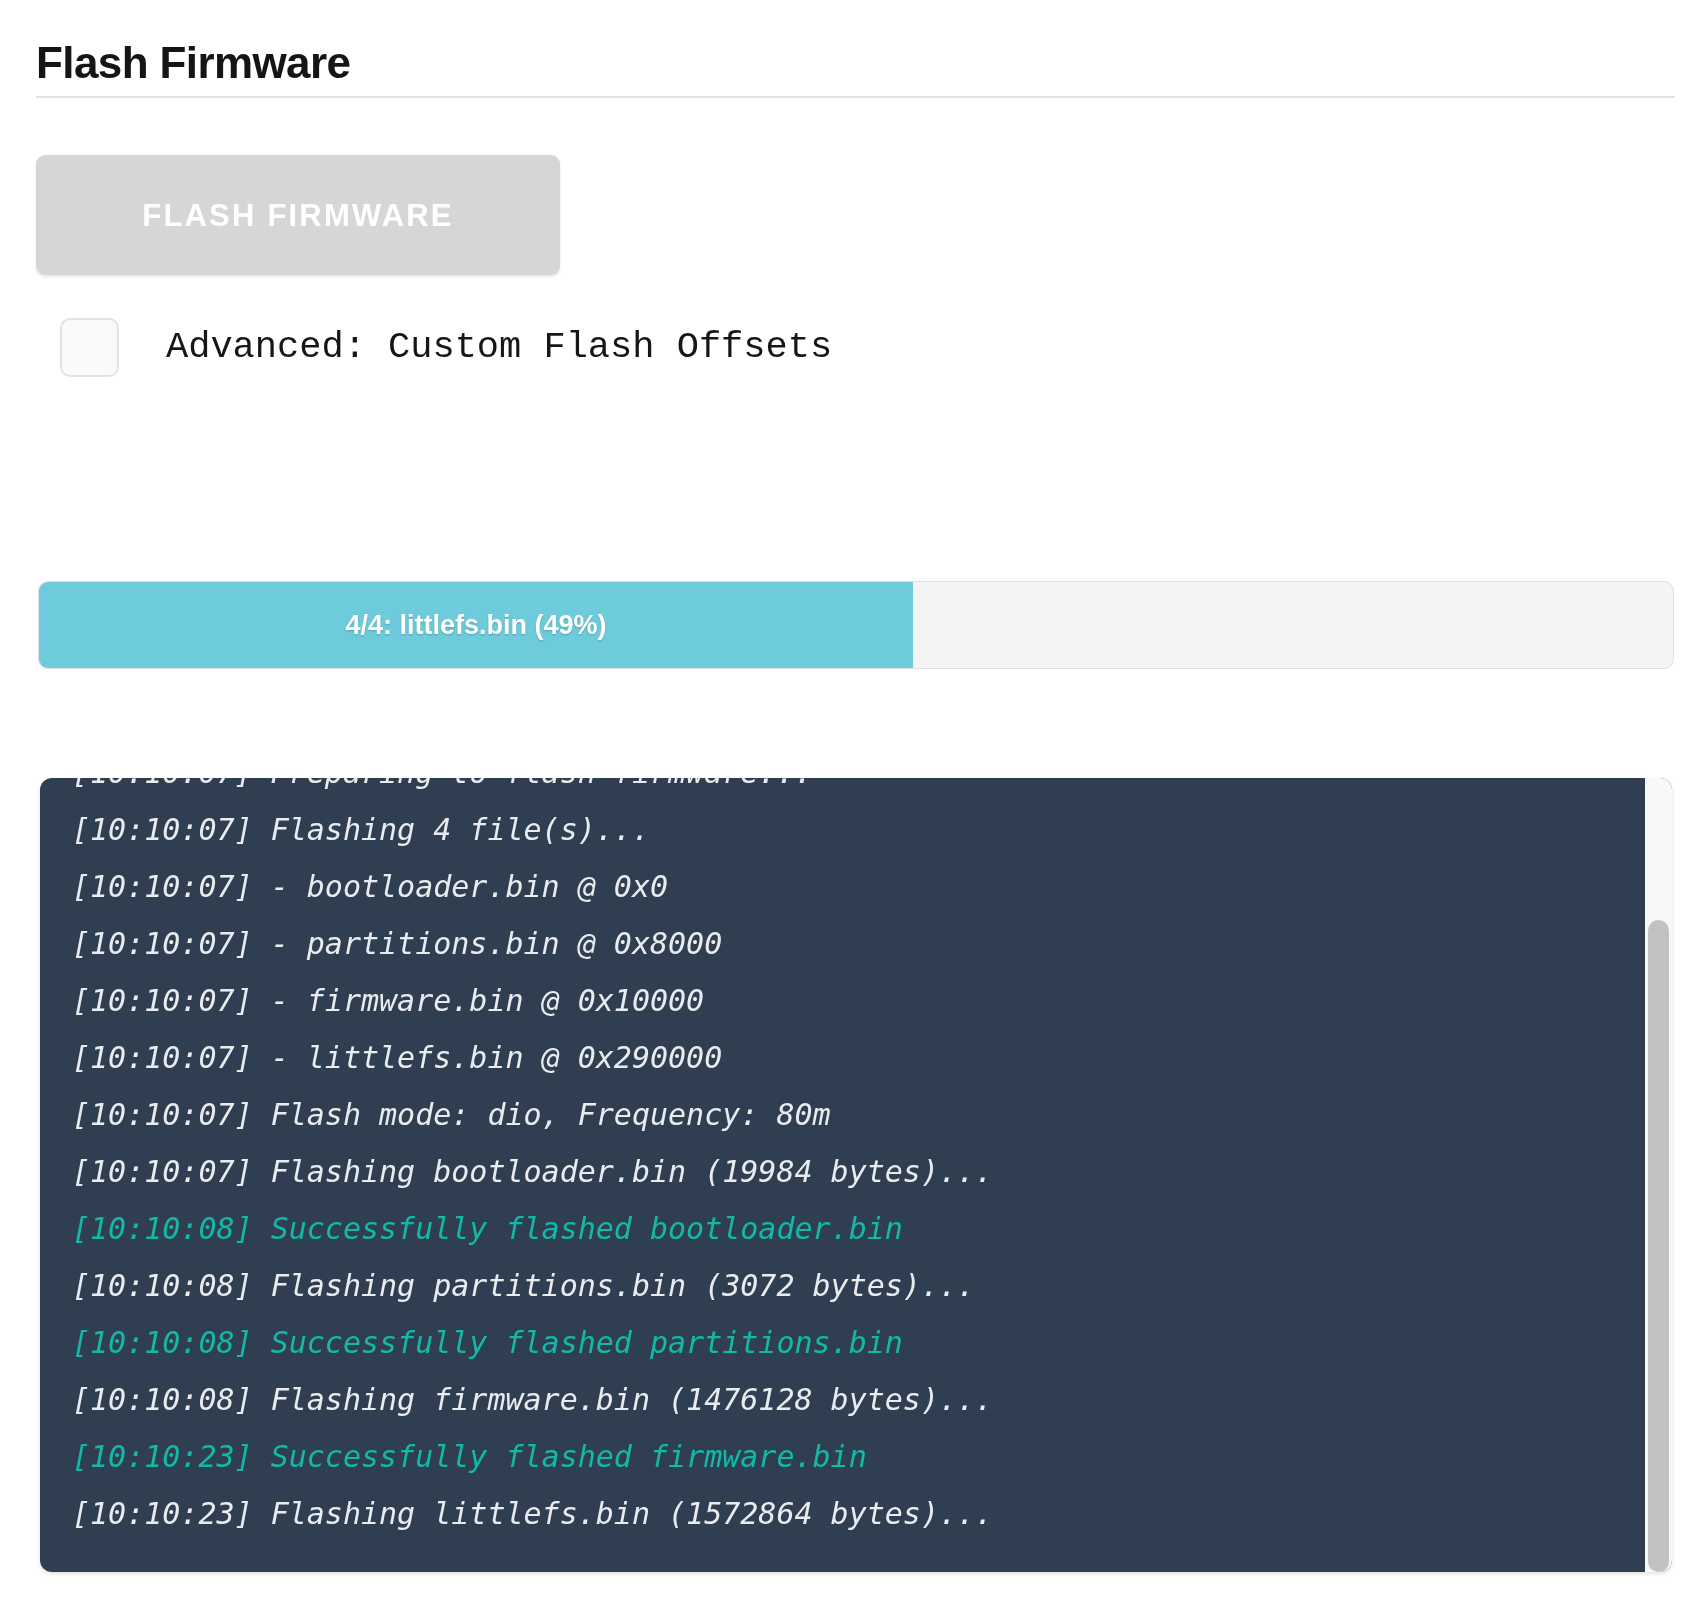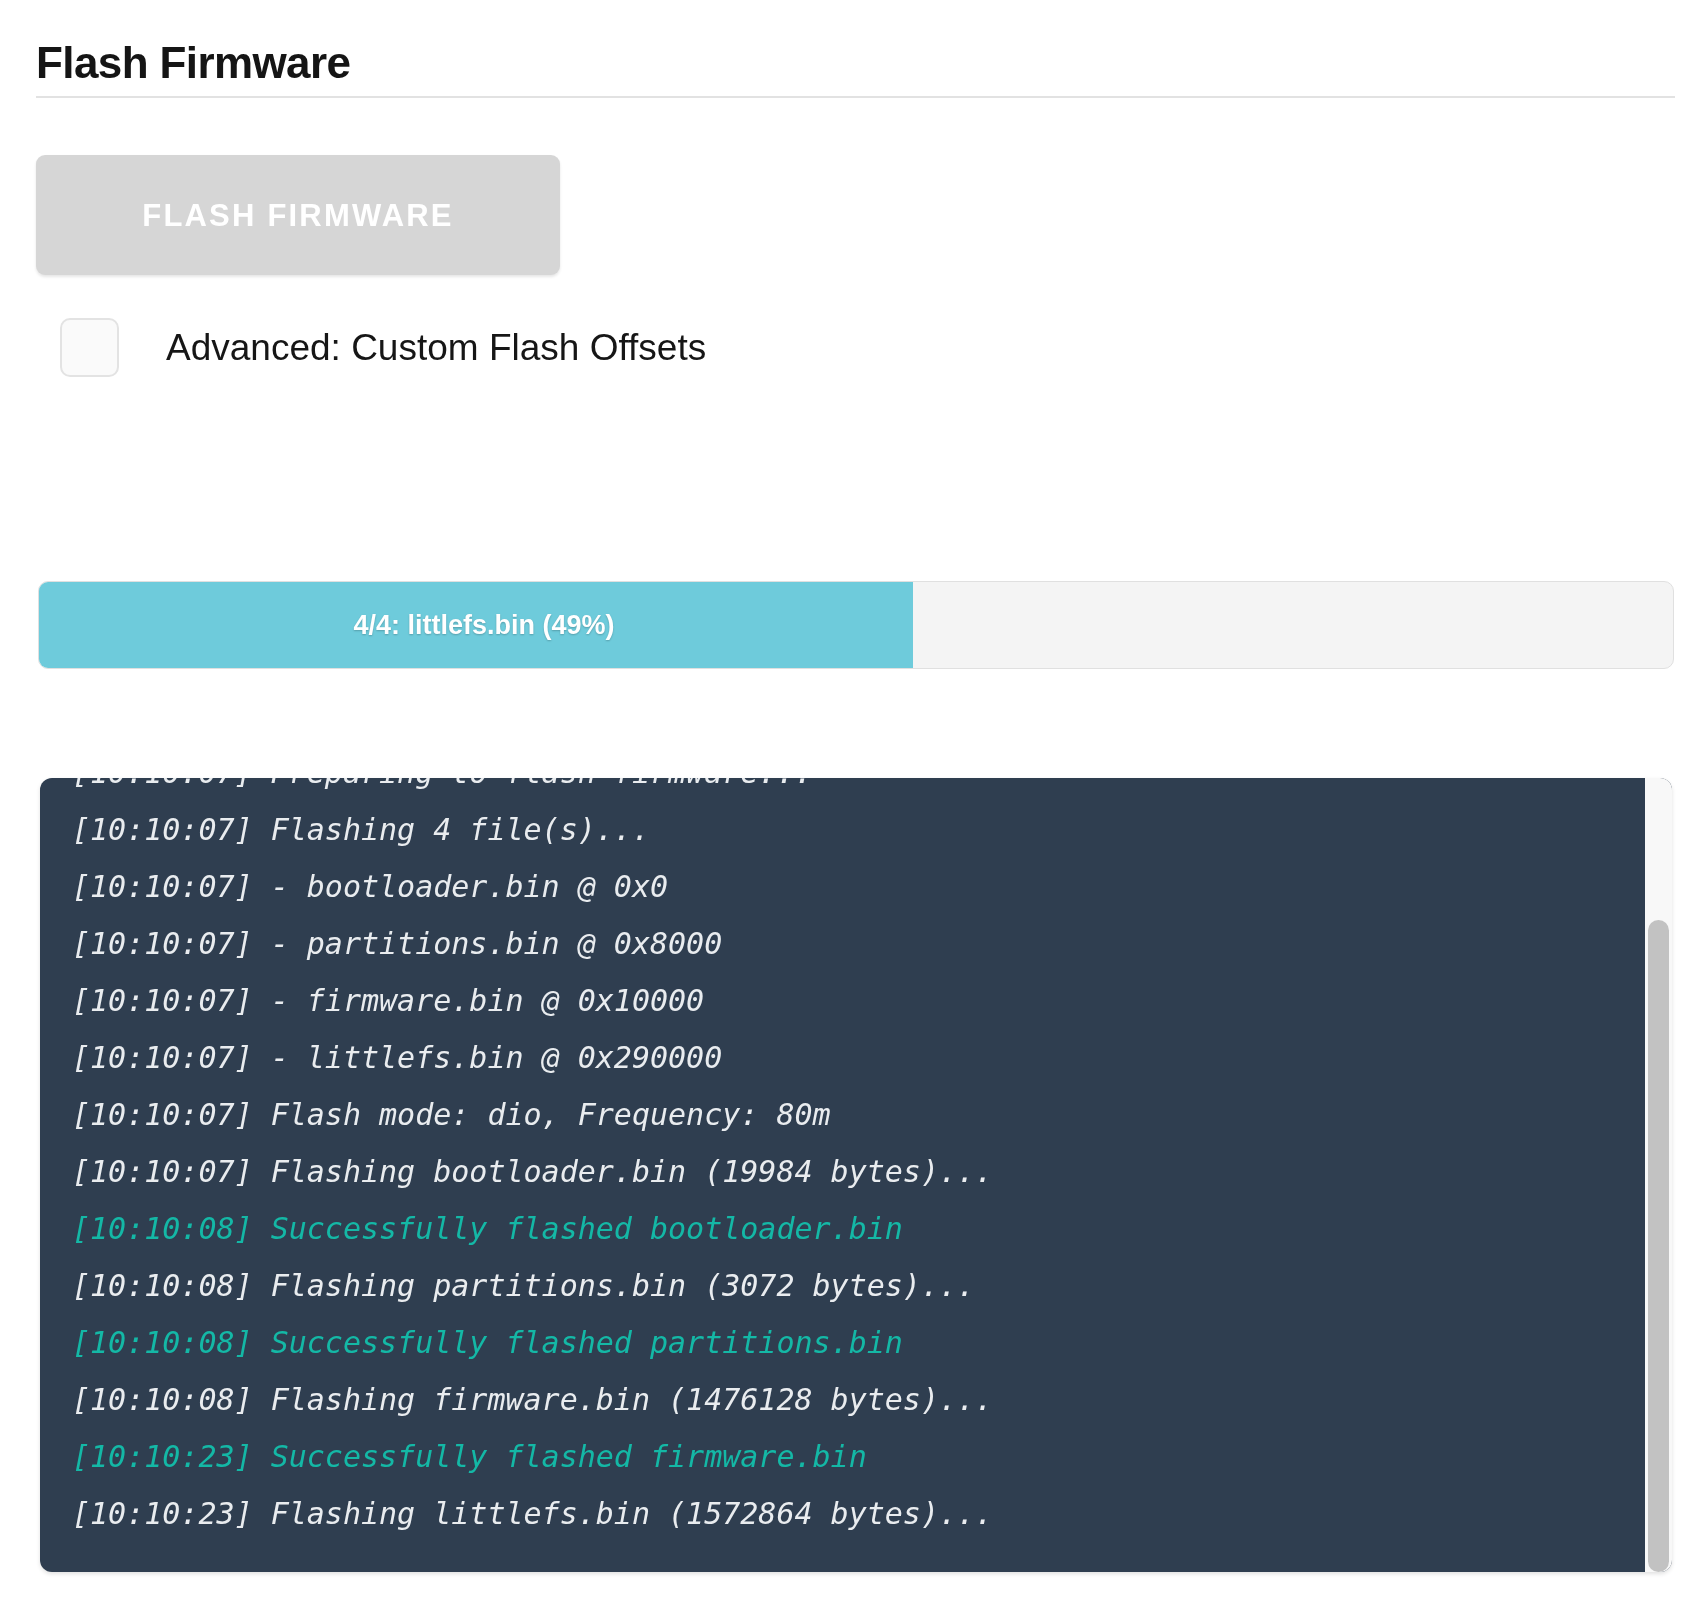--- a/index.html
+++ b/index.html
@@ -69,20 +69,21 @@
   }
 
   
   .checkbox-row {
     position: absolute;
     left: 60px;
     top: 316px;
     height: 62px;
     display: flex;
     align-items: center;
+    font-family: Liberation Mono, monospace;
   }
   .checkbox-box {
     width: 59px;
     height: 59px;
     border: 2px solid #e3e3e3;
     border-radius: 10px;
     background: #fafafa;
     flex: 0 0 auto;
   }
   .checkbox-label {
@@ -107,21 +108,21 @@
   }
   .progress-fill {
     position: absolute;
     left: 0;
     top: 0;
     height: 100%;
     background: #6ecbdb;
   }
   .progress-text {
     position: absolute;
-    left: 8px;
+    left: 0;
     top: 0;
     width: 807px;
     height: 100%;
     display: flex;
     align-items: center;
     justify-content: center;
     color: #ffffff;
     font-size: 27px;
     font-weight: bold;
     text-shadow: 0 1px 2px rgba(0,0,0,0.22);

